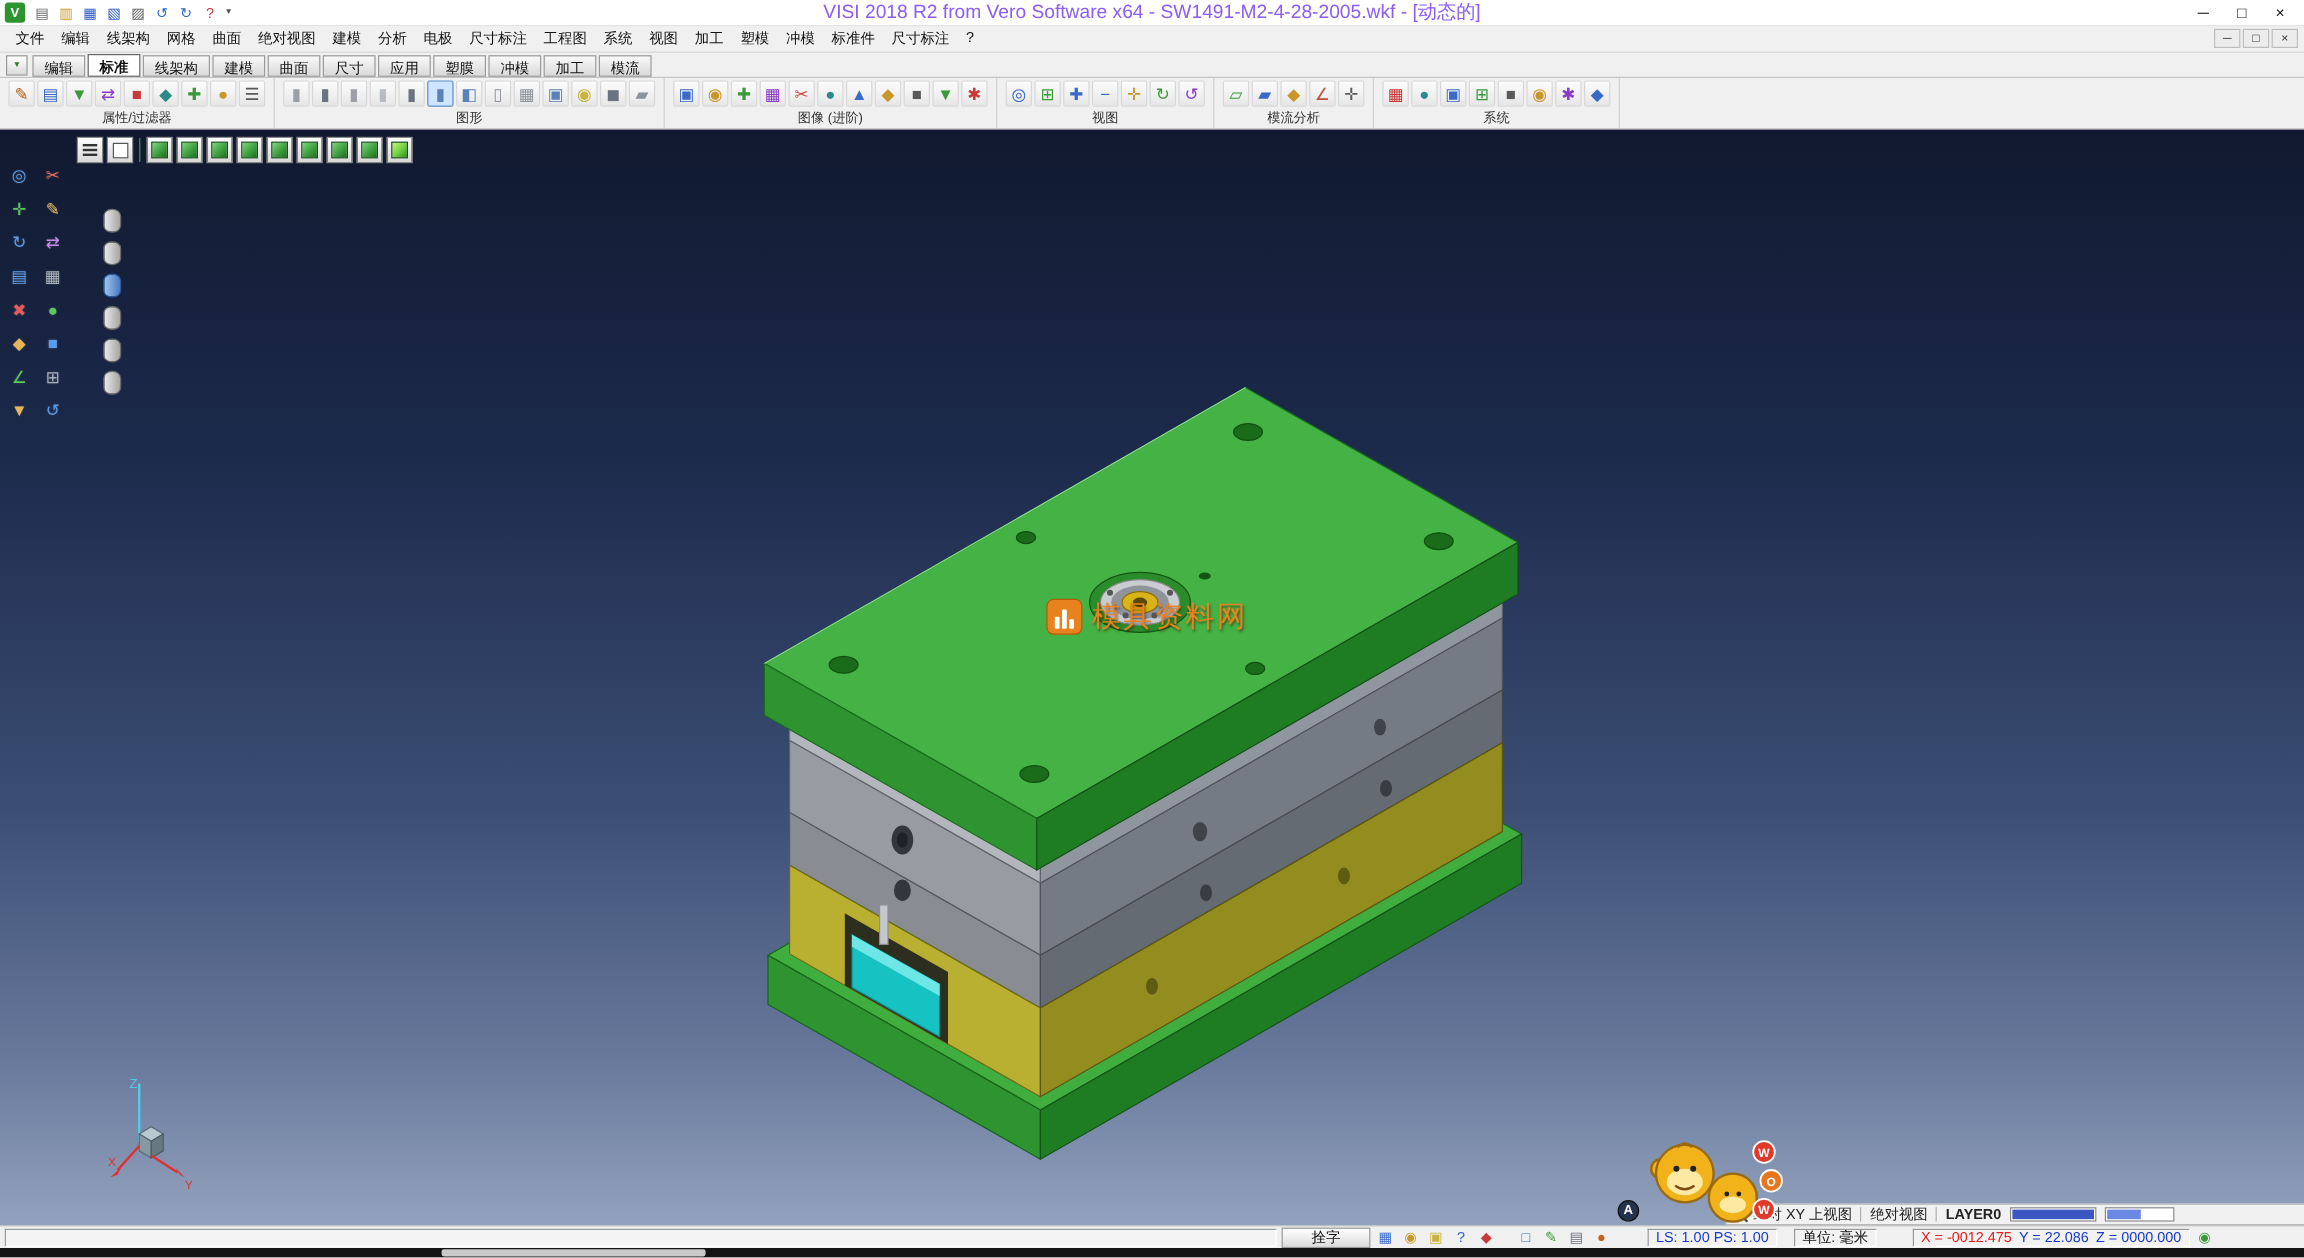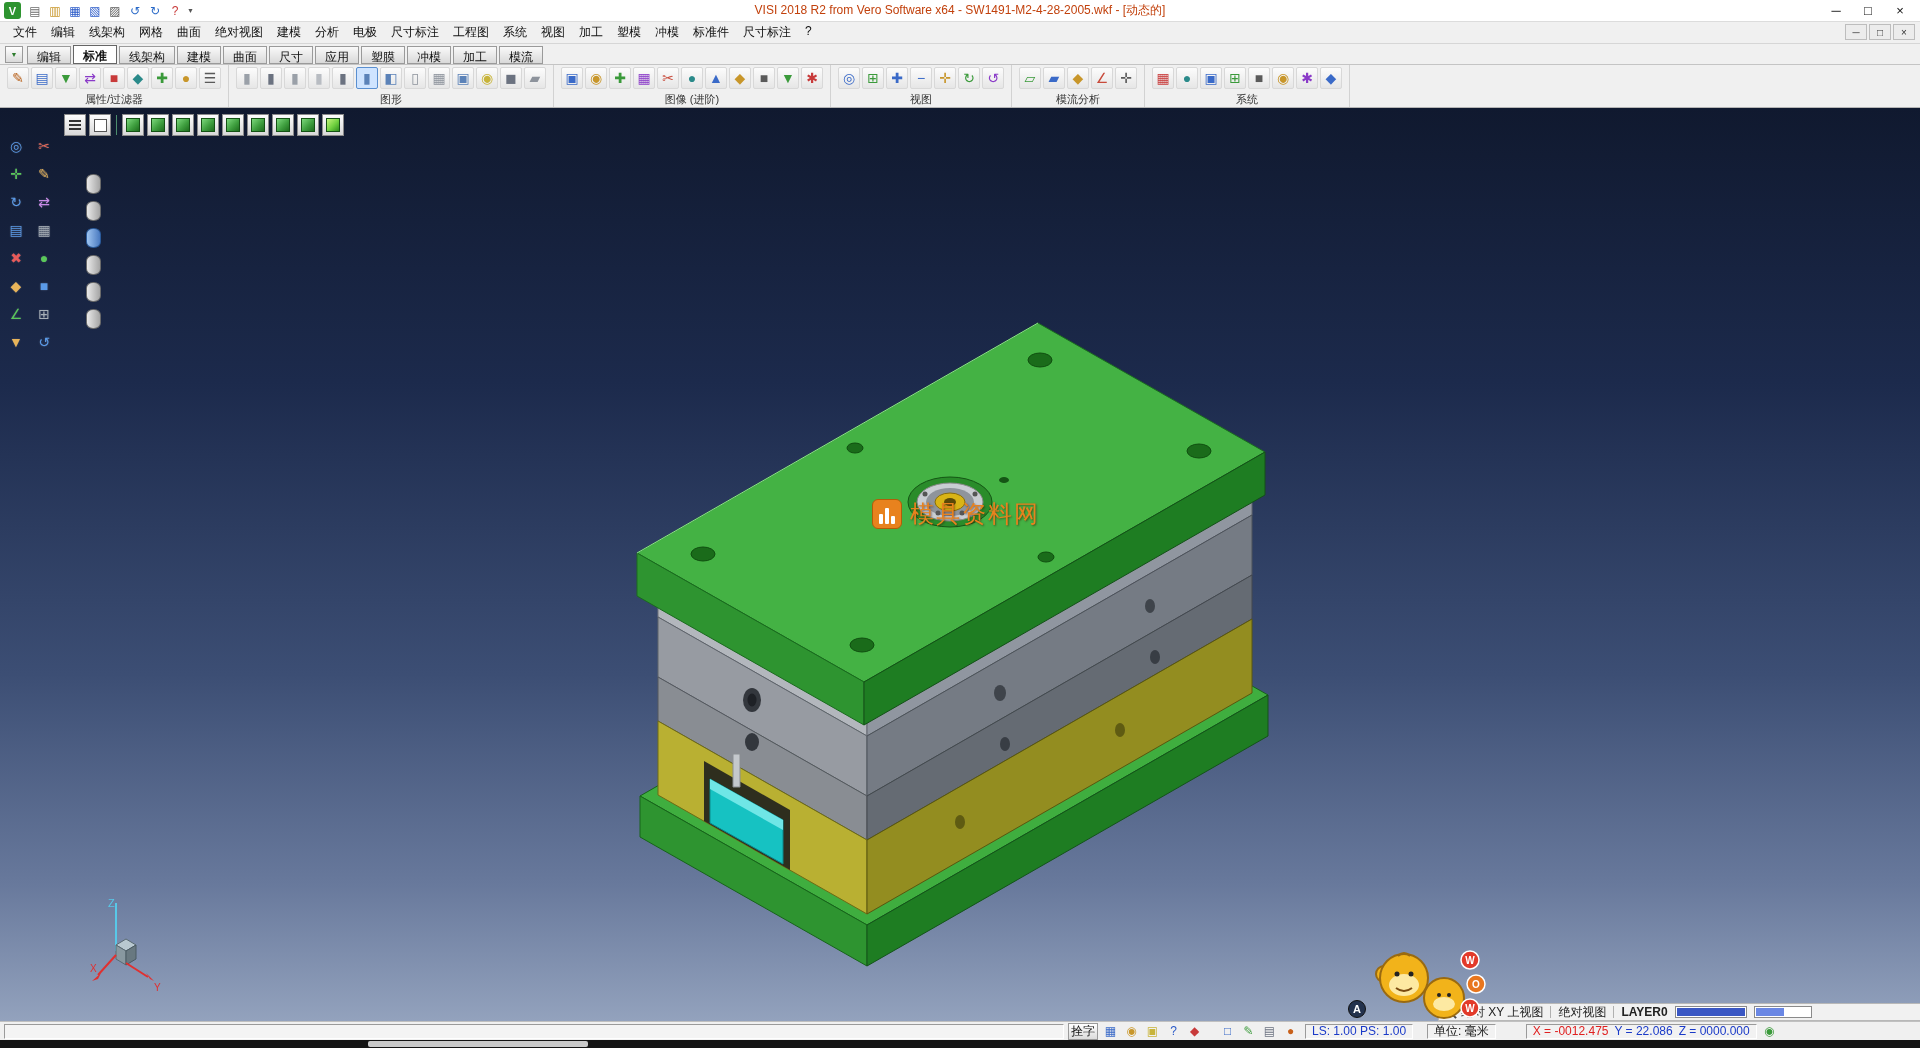--- a/index.html
+++ b/index.html
@@ -5,21 +5,21 @@
   *{margin:0;padding:0;box-sizing:border-box}
   html,body{width:1920px;height:1048px;overflow:hidden}
   body{position:relative;font-family:"Liberation Sans","DejaVu Sans",sans-serif;font-size:12px;background:#f0f0f0;color:#111}
 
   
   .titlebar{height:22px;background:#ffffff;border-bottom:1px solid #dcdcdc;display:flex;align-items:center;padding:0 4px;position:relative}
   .v-logo{width:17px;height:17px;background:#2e9430;color:#fff;font-weight:bold;font-size:11px;display:flex;align-items:center;justify-content:center;border-radius:3px;margin-right:5px}
   .qa-row{display:flex;align-items:center;gap:2px}
   .qa-icon{width:18px;height:18px;display:flex;align-items:center;justify-content:center;font-size:12px}
   .qa-caret{font-size:7px;color:#555;margin-left:3px}
-  .title-text{position:absolute;left:50%;transform:translateX(-50%);white-space:nowrap;font-size:12px;color:#c2410c}
+  .title-text{position:absolute;left:50%;transform:translateX(-50%);white-space:nowrap;font-size:16px;color:#8b5cf6}
   .win-controls{margin-left:auto;display:flex}
   .win-btn{width:32px;height:20px;display:flex;align-items:center;justify-content:center;font-size:13px;color:#111}
 
   
   .menubar{height:22px;background:#f0f0f0;border-bottom:1px solid #d6d6d6;display:flex;align-items:center;padding-left:6px;position:relative}
   .menu-item{padding:2px 7px;white-space:nowrap;cursor:default}
   .child-controls{position:absolute;right:5px;top:2px;display:flex;gap:2px}
   .child-btn{width:22px;height:16px;border:1px solid #bdbdbd;background:#ececec;font-size:10px;color:#333;display:flex;align-items:center;justify-content:center}
 
   
@@ -79,21 +79,21 @@
   .mag::after{content:"";position:absolute;width:6px;height:2px;background:#4a4a4a;right:-5px;bottom:-2px;transform:rotate(45deg)}
   .ls-sep{width:1px;height:12px;background:#b0b0b0}
   .ls-label{white-space:nowrap;color:#222}
   .ls-layer{font-weight:bold}
   .ls-bar{height:12px;border:1px solid #8a8a8a;background:#fff;position:relative;flex:none}
   .ls-bar .fill{position:absolute;top:1px;bottom:1px;left:1px;background:#3a57c4}
 
   
   .statusbar{height:19px;background:#f0f0f0;border-top:1px solid #c0c0c0;display:flex;align-items:center;gap:4px;padding:0 4px;font-size:12px}
   .msg{width:1060px;height:15px;border:1px solid;border-color:#9a9a9a #fff #fff #9a9a9a;background:#f4f4f4;flex:none}
-  .lock-btn{border:1px solid #9a9a9a;background:linear-gradient(#fff,#dcdcdc);padding:0 2px;height:17px;line-height:15px;white-space:nowrap}
+  .lock-btn{border:1px solid #9a9a9a;background:linear-gradient(#fff,#dcdcdc);padding:0 24px;height:17px;line-height:15px;white-space:nowrap}
   .st-icon{width:17px;height:17px;display:flex;align-items:center;justify-content:center;font-size:12px;flex:none}
   .panel{height:15px;border:1px solid;border-color:#9a9a9a #fff #fff #9a9a9a;display:flex;align-items:center;padding:0 6px;white-space:nowrap;background:#f2f2f2}
   .panel.blue{color:#1a3ac8}
   .coord-x{color:#e02020;margin-right:6px}
   .coord-y{color:#1a3ac8;margin-right:6px}
   .coord-z{color:#1a3ac8}
 
   
   .taskbar{height:8px;background:#141414;position:relative}
   .tb-seg{position:absolute;left:368px;top:1px;width:220px;height:6px;background:#c9c9c9;border-radius:2px}
@@ -612,21 +612,21 @@
       <span class="st-icon" style="color: rgb(58, 154, 58);">
         <span>✎</span>
       </span>
       <span class="st-icon" style="color: rgb(107, 114, 128);">
         <span>▤</span>
       </span>
       <span class="st-icon" style="color: rgb(200, 96, 26);">
         <span>●</span>
       </span>
     </div>
-  <div class="panel blue" style="margin-left:2px">LS: 1.00 PS: 1.00</div>
+  <div class="panel blue" style="margin-left:26px">LS: 1.00 PS: 1.00</div>
   <div class="panel" style="margin-left:10px">单位: 毫米</div>
   <div class="panel" style="margin-left:26px">
     <span class="coord-x">X = -0012.475</span>
     <span class="coord-y">Y = 22.086</span>
     <span class="coord-z">Z = 0000.000</span>
   </div>
   <span class="st-icon" style="color:#3a9a3a">◉</span>
 </div>
 
 <div class="taskbar">

